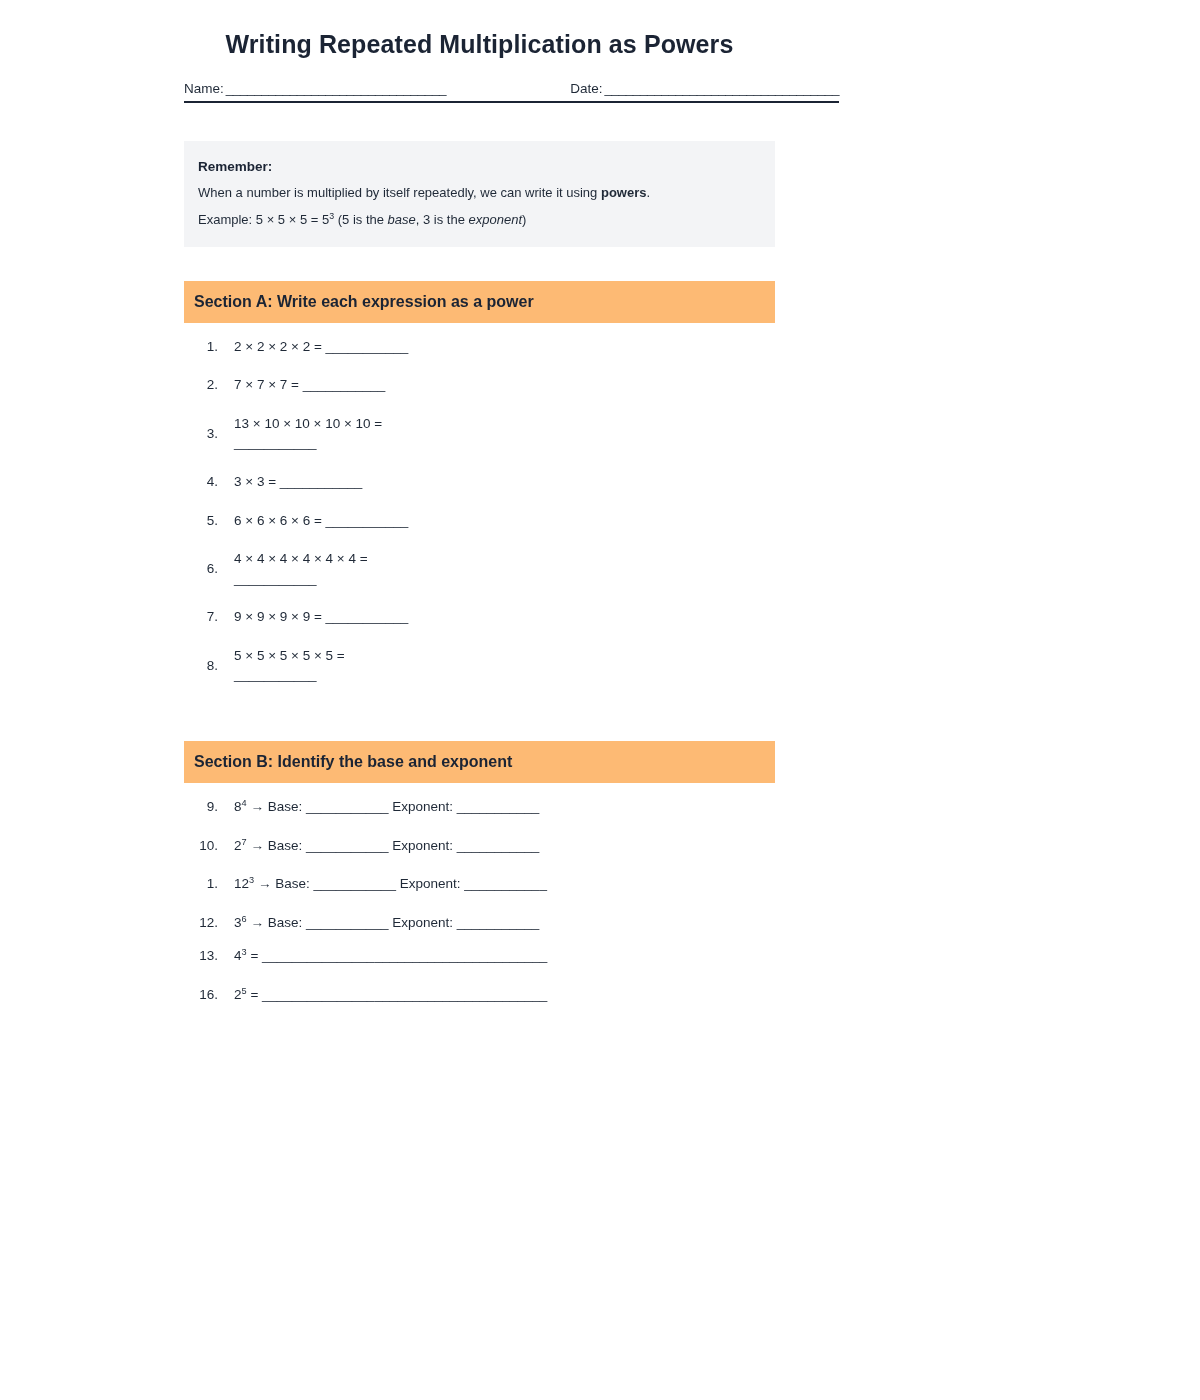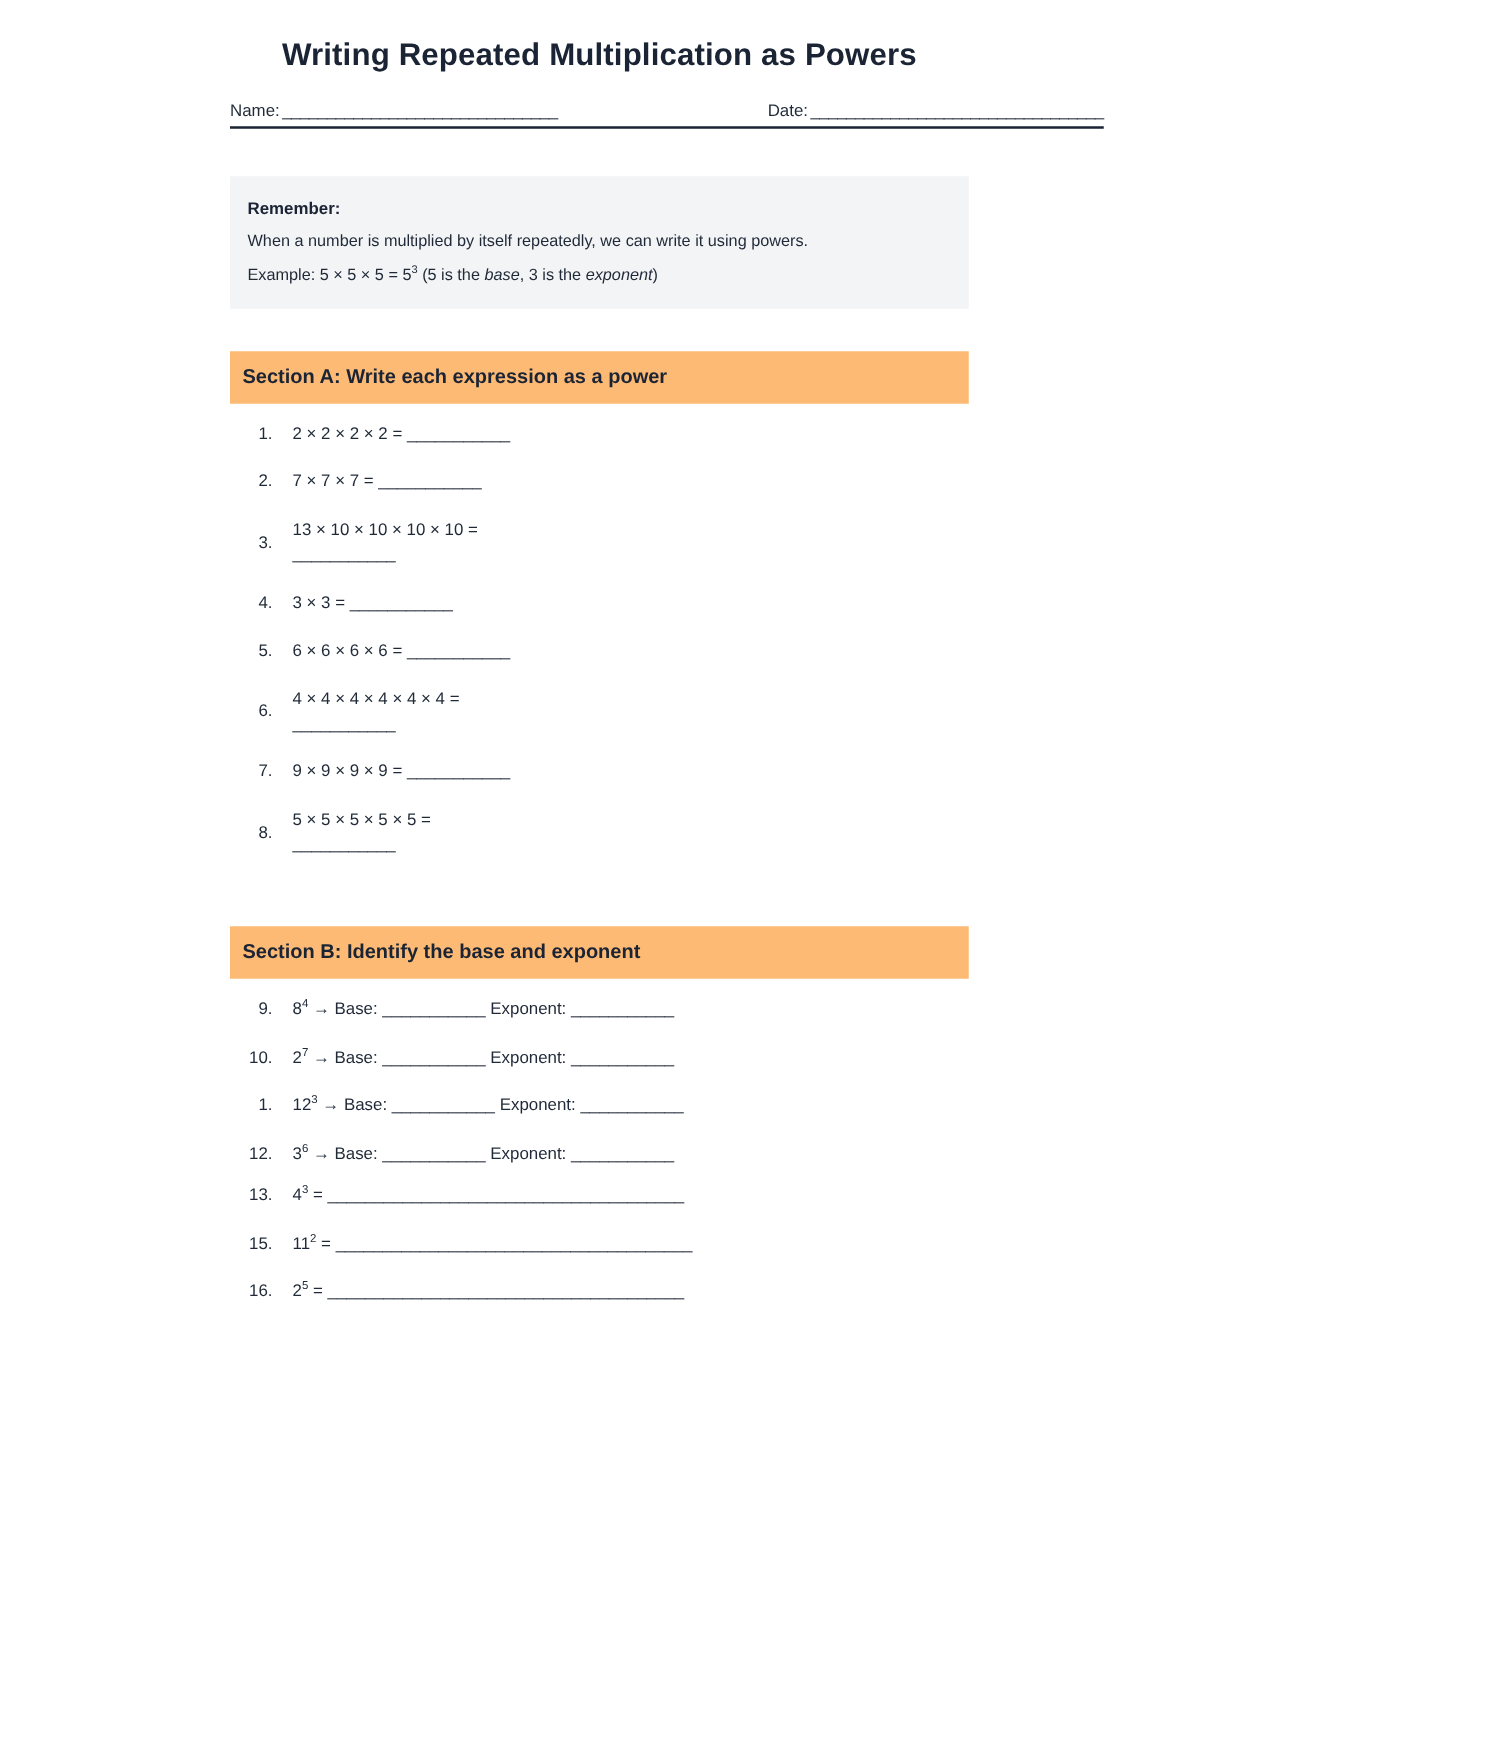--- a/index.html
+++ b/index.html
@@ -28,21 +28,21 @@
     padding-top: 30px;
     text-align: center;
     font-size: 25px;
     font-weight: bold;
     letter-spacing: 0.1px;
     color: #1b2434;
   }
 
   
   .idrow {
-    margin: 22px 76px 0 184px;
+    margin: 22px 120px 0 184px;
     display: flex;
     justify-content: space-between;
     align-items: flex-end;
     font-size: 13.5px;
     color: #1f2937;
     padding-bottom: 5px;
     border-bottom: 2.5px solid #1b2434;
   }
   .idrow .field {
     display: flex;
@@ -69,21 +69,21 @@
     color: #1b2434;
     margin: 0 0 11px 0;
   }
   .remember-line {
     font-size: 13px;
     color: #1f2937;
     margin: 0 0 10px 0;
     line-height: 1.3;
   }
   .remember-line:last-child { margin-bottom: 0; }
-  .remember-line b { font-weight: normal; }
+  .remember-line b { font-weight: bold; }
   .remember-line i { font-style: italic; }
 
   
   .section-head {
     margin: 34px 184px 0 184px;
     background: #fdba74;
     padding: 12px 0 12px 10px;
     box-sizing: border-box;
     font-size: 16px;
     font-weight: bold;
@@ -210,22 +210,18 @@
       <span class="qbody"><span>3</span><sup>6</sup><span> → Base: ___________ Exponent: ___________</span></span>
     </li>
   </ul>
 
   <ul class="qlist sec-c">
     <li class="qitem">
       <span class="qnum">13.</span>
       <span class="qbody"><span>4</span><sup>3</sup><span> = ______________________________________</span></span>
     </li>
     <li class="qitem">
-      <span class="qnum">15.</span>
-      <span class="qbody"><span>11</span><sup>2</sup><span> = ______________________________________</span></span>
-    </li>
-    <li class="qitem">
       <span class="qnum">16.</span>
       <span class="qbody"><span>2</span><sup>5</sup><span> = ______________________________________</span></span>
     </li>
   </ul>
 
 </div>
 
 </body></html>

